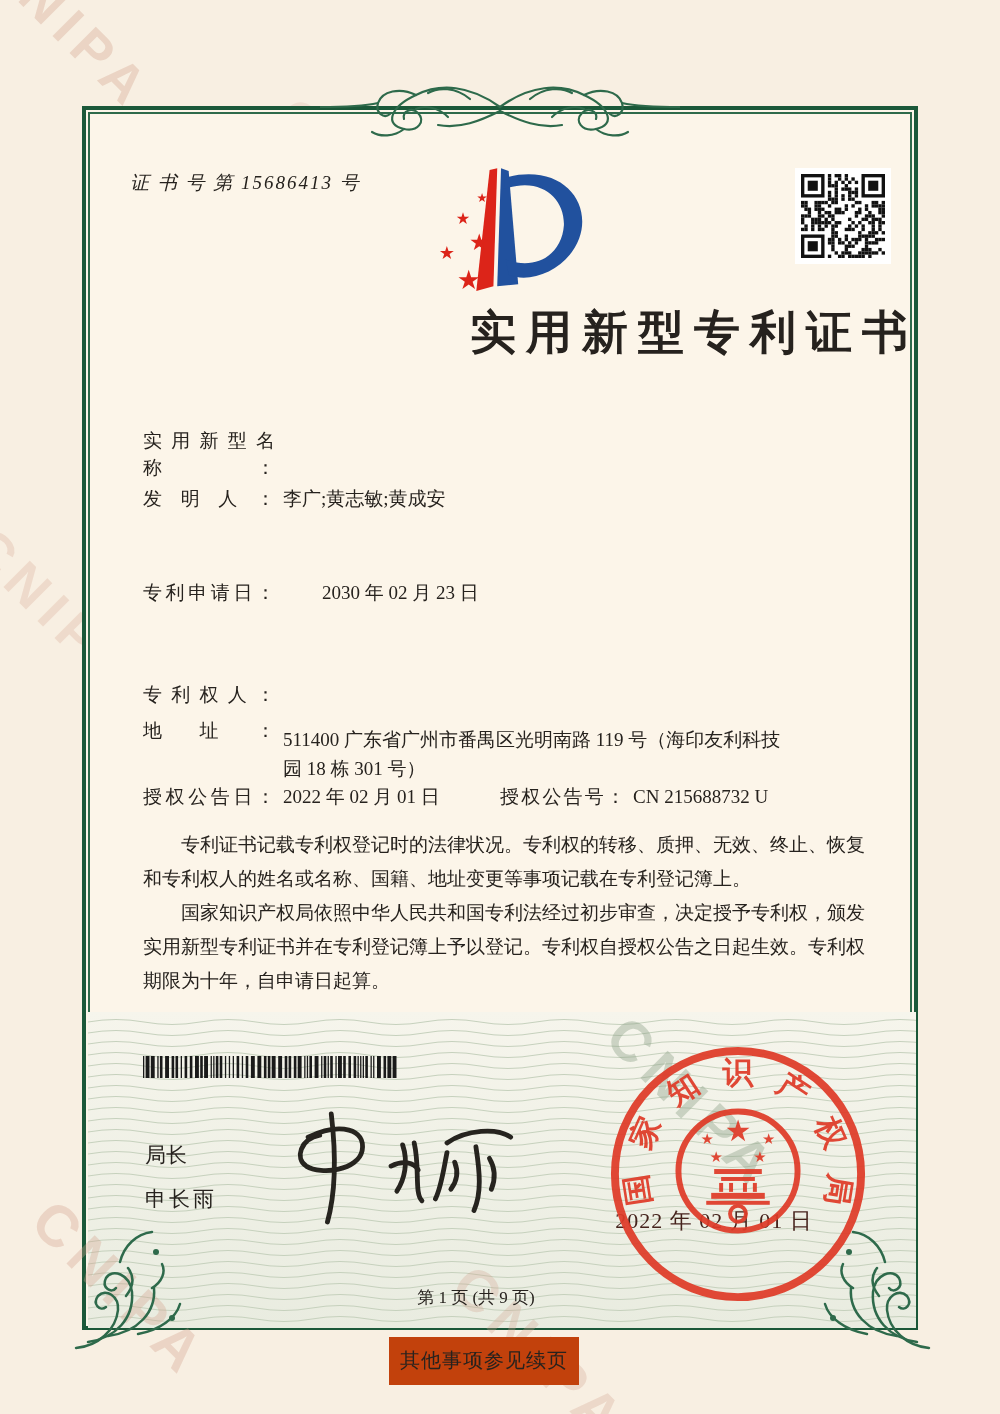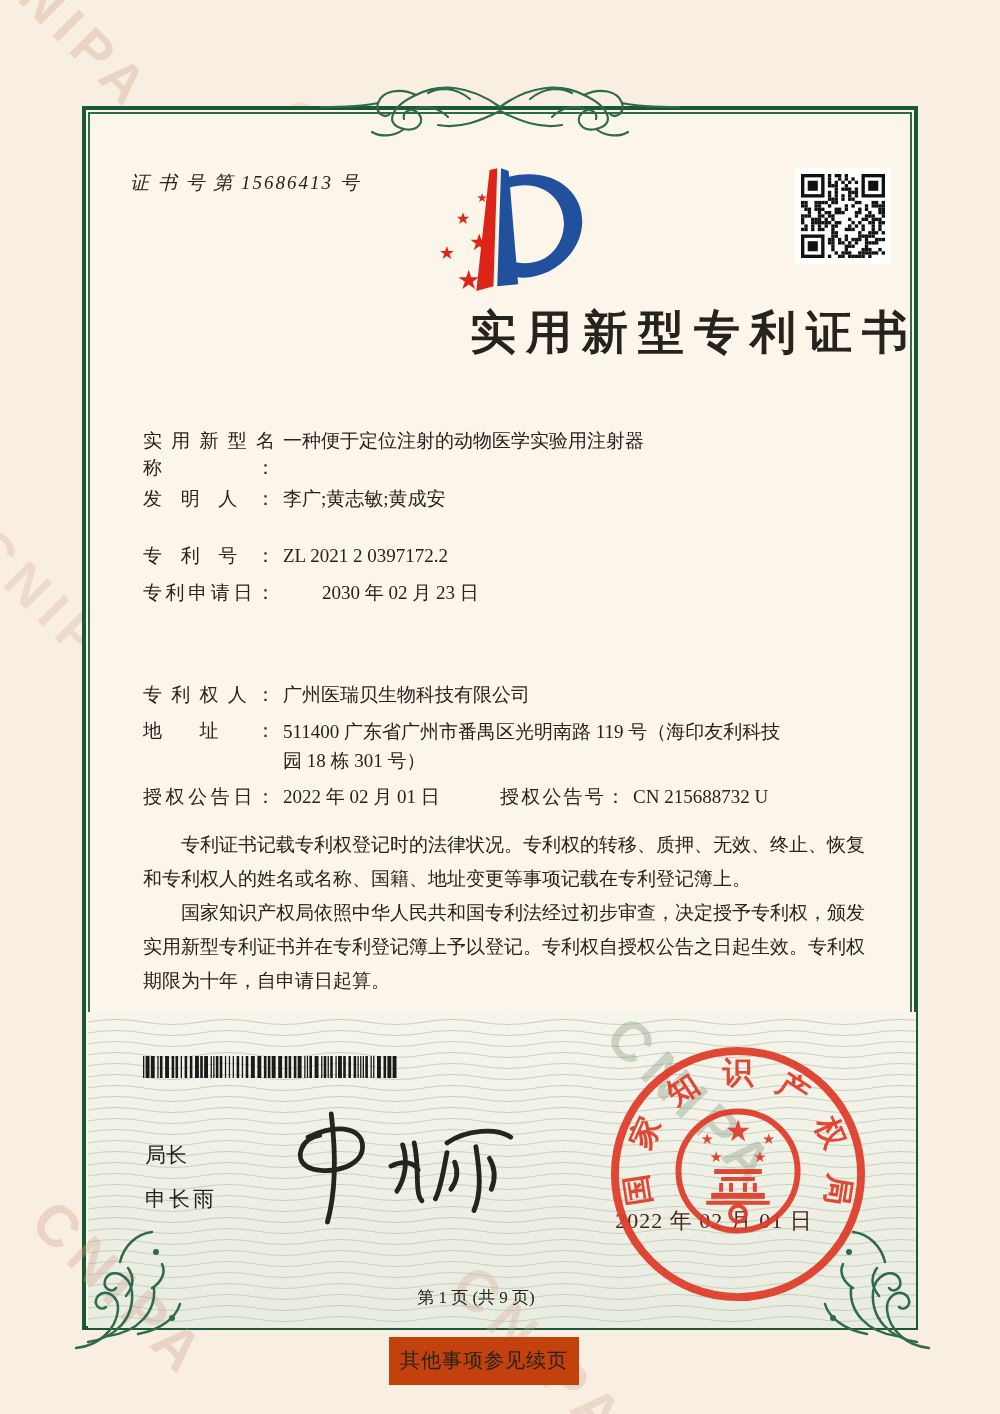--- a/index.html
+++ b/index.html
@@ -22,21 +22,21 @@
   .logo{left:402px;top:164px;z-index:5;}
   .qr-box{left:795px;top:168px;width:96px;height:96px;background:#ffffff;z-index:5;}
   .title{left:82px;top:302px;width:836px;text-align:right;font-size:46px;font-weight:bold;
       letter-spacing:10px;z-index:5;}
   
   .row{left:143px;width:730px;font-size:19px;line-height:27px;z-index:5;display:flex;}
   .lbl{display:inline-block;width:132px;flex:none;text-align:justify;text-align-last:justify;
       text-justify:inter-character;}
   .val{display:inline-block;margin-left:8px;}
   .r1{top:427px;} .r2{top:485px;} .r3{top:542px;} .r4{top:579px;gap:39px;} .r5{top:681px;}
-  .r6{top:717px;} .r6 .val{width:505px;line-height:29px;}
+  .r6{top:717px;} .r6 .val{width:505px;line-height:29px;margin-top:8px;}
   .r7{top:783px;} .pair2{position:absolute;left:357px;top:0;display:flex;}
   .pair2 .lbl{width:125px;}
   
   .body-text{left:143px;top:828px;width:722px;font-size:19px;line-height:34px;
       text-align:justify;z-index:5;}
   .body-text p{margin:0;text-indent:2em;}
   
   .barcode{left:143px;top:1056px;z-index:5;}
   .post-label{left:145px;top:1141px;font-size:21px;z-index:5;
       font-family:"Liberation Sans","DejaVu Sans",sans-serif;}
@@ -383,37 +383,31 @@
         <rect x="57.12" y="80.64" width="3.36" height="3.36" fill="#111"></rect>
         <rect x="60.48" y="80.64" width="3.36" height="3.36" fill="#111"></rect>
         <rect x="67.2" y="80.64" width="3.36" height="3.36" fill="#111"></rect>
       </svg>
   </div>
 
   <div class="abs title">实用新型专利证书</div>
 
   <div class="abs row r1">
     <span class="lbl">实用新型名称：</span>
-    <span class="val">一种便于定位注射的动物医学实验用注射器</span>
   </div>
   <div class="abs row r2">
     <span class="lbl">发明人：</span>
     <span class="val">李广;黄志敏;黄成安</span>
   </div>
-  <div class="abs row r3">
-    <span class="lbl">专利号：</span>
-    <span class="val">ZL 2021 2 0397172.2</span>
-  </div>
   <div class="abs row r4">
     <span class="lbl">专利申请日：</span>
     <span class="val">2030 年 02 月 23 日</span>
   </div>
   <div class="abs row r5">
     <span class="lbl">专利权人：</span>
-    <span class="val">广州医瑞贝生物科技有限公司</span>
   </div>
   <div class="abs row r6">
     <span class="lbl">地址：</span>
     <span class="val">511400 广东省广州市番禺区光明南路 119 号（海印友利科技园 18 栋 301 号）</span>
   </div>
   <div class="abs row r7" style="position:absolute;">
     <span class="lbl">授权公告日：</span>
     <span class="val">2022 年 02 月 01 日</span>
     <span class="pair2">
       <span class="lbl">授权公告号：</span>

